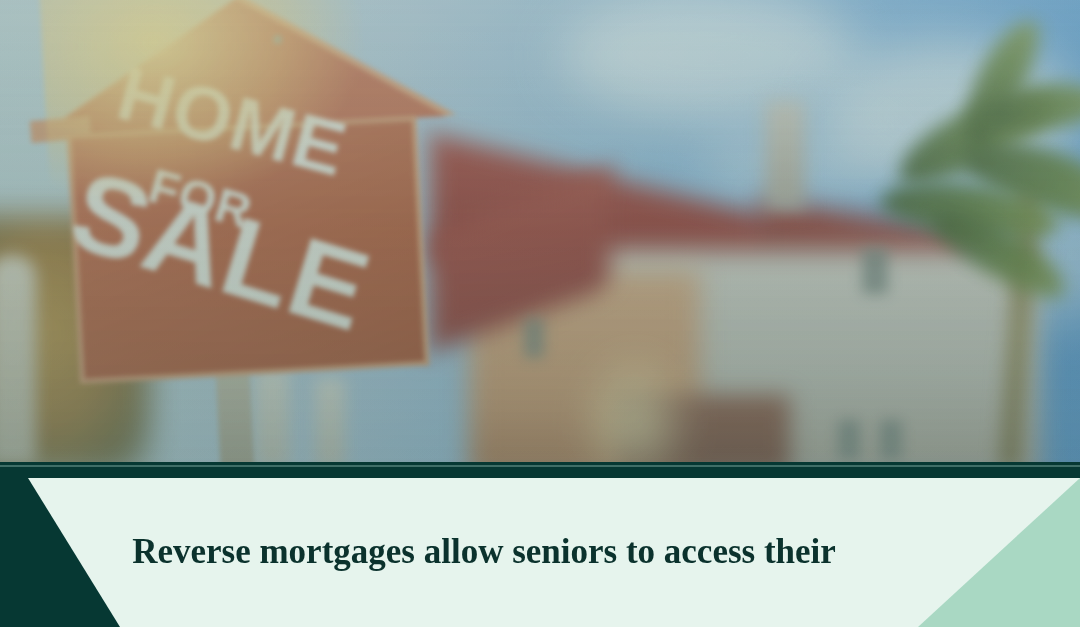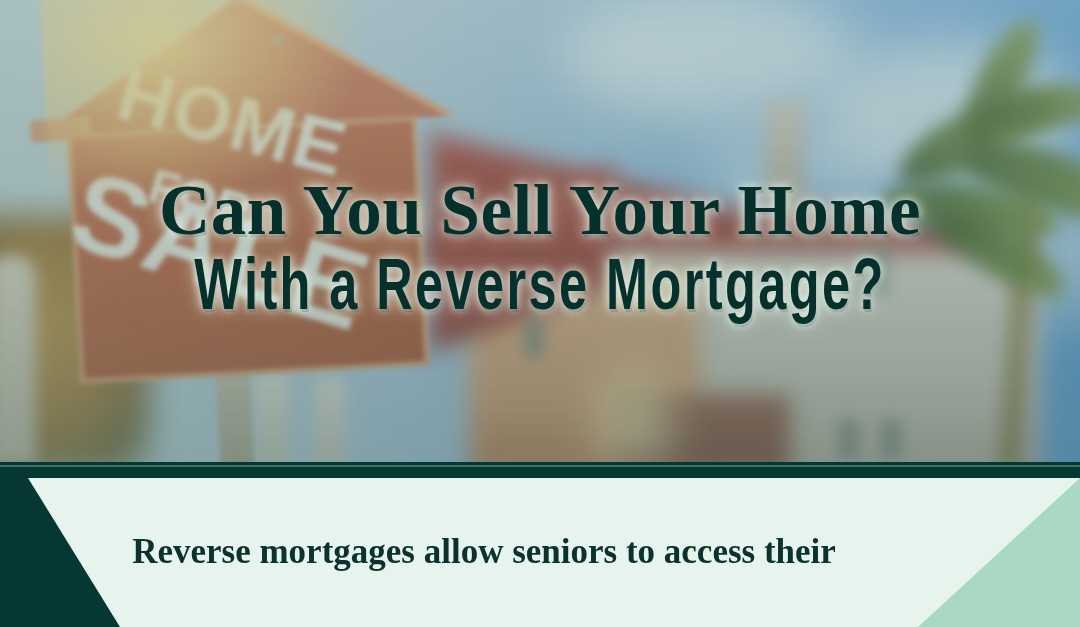--- a/index.html
+++ b/index.html
@@ -369,24 +369,20 @@
       <div class="sign-text forx">FOR</div>
       <div class="sign-text sale">SALE</div>
       <div class="sign-pin"></div>
       <div class="sign-sunglow"></div>
     </div>
 
     <div class="photo-tint"></div>
     <div class="photo-haze"></div>
   </div>
 
-  <div class="title-block">
-    <div class="title-line-1">Can You Sell Your Home</div>
-    <div class="title-line-2">With a Reverse Mortgage?</div>
-  </div>
 
   <div class="divider">
     <div class="divider-hairline"></div>
   </div>
 
   <div class="caption-band">
     <div class="wedge-left"></div>
     <div class="wedge-right"></div>
     <div class="caption-text">
       <div>Reverse mortgages allow seniors to access their</div>

